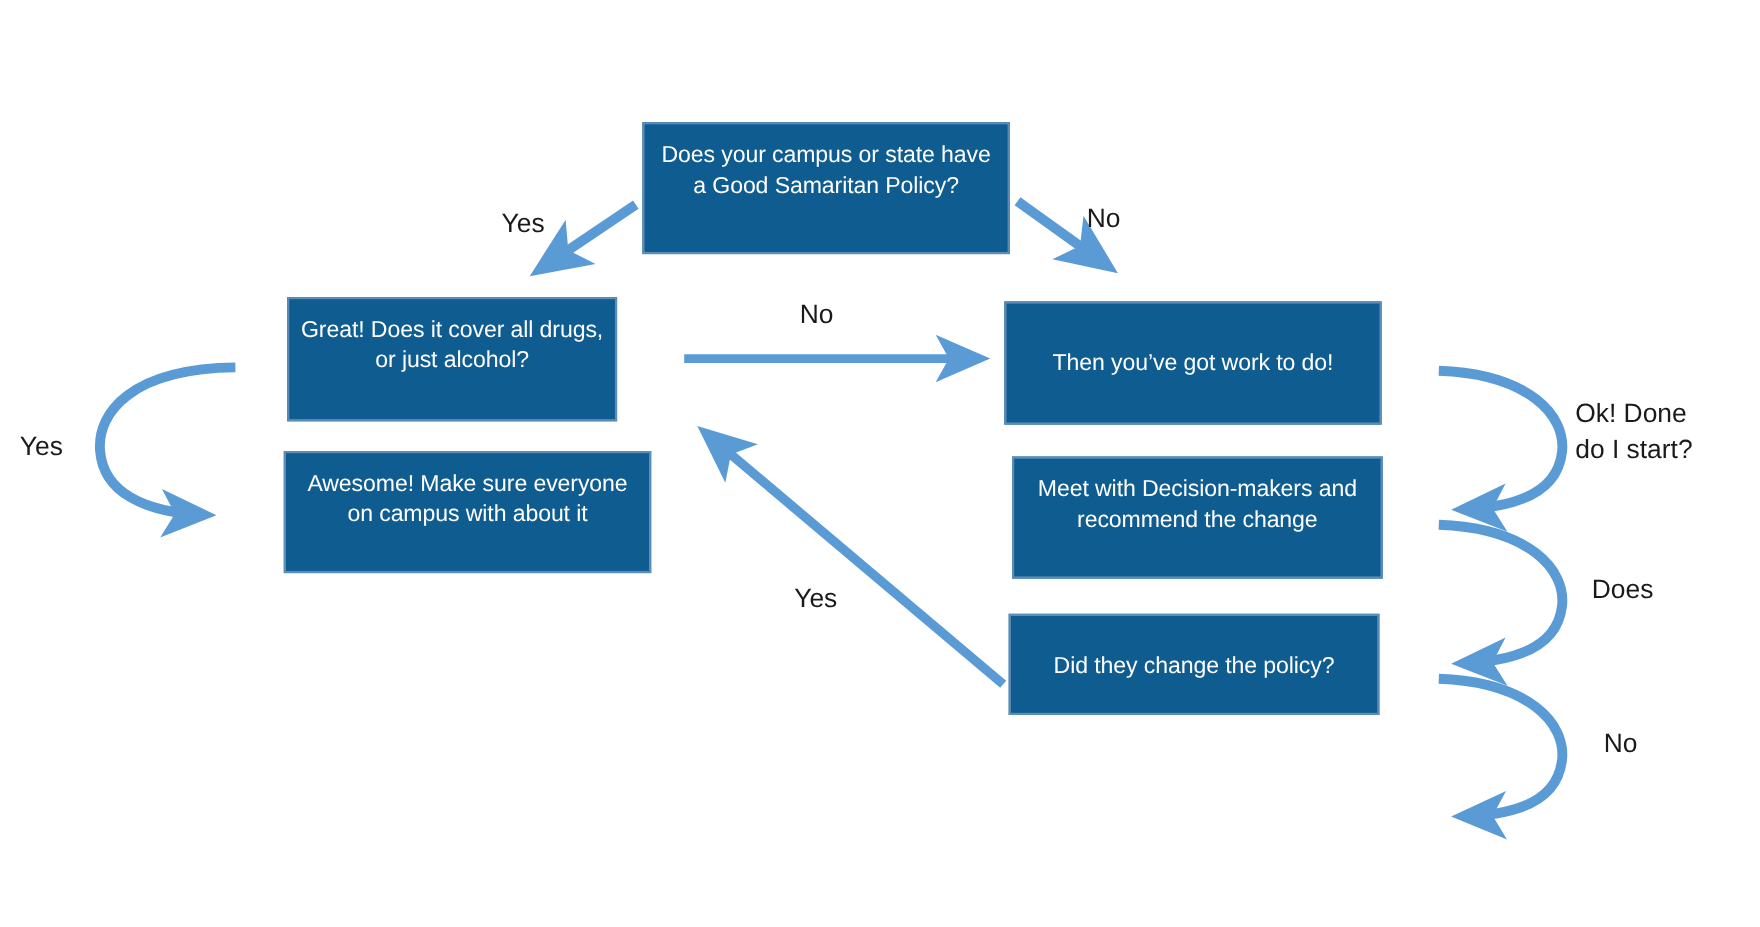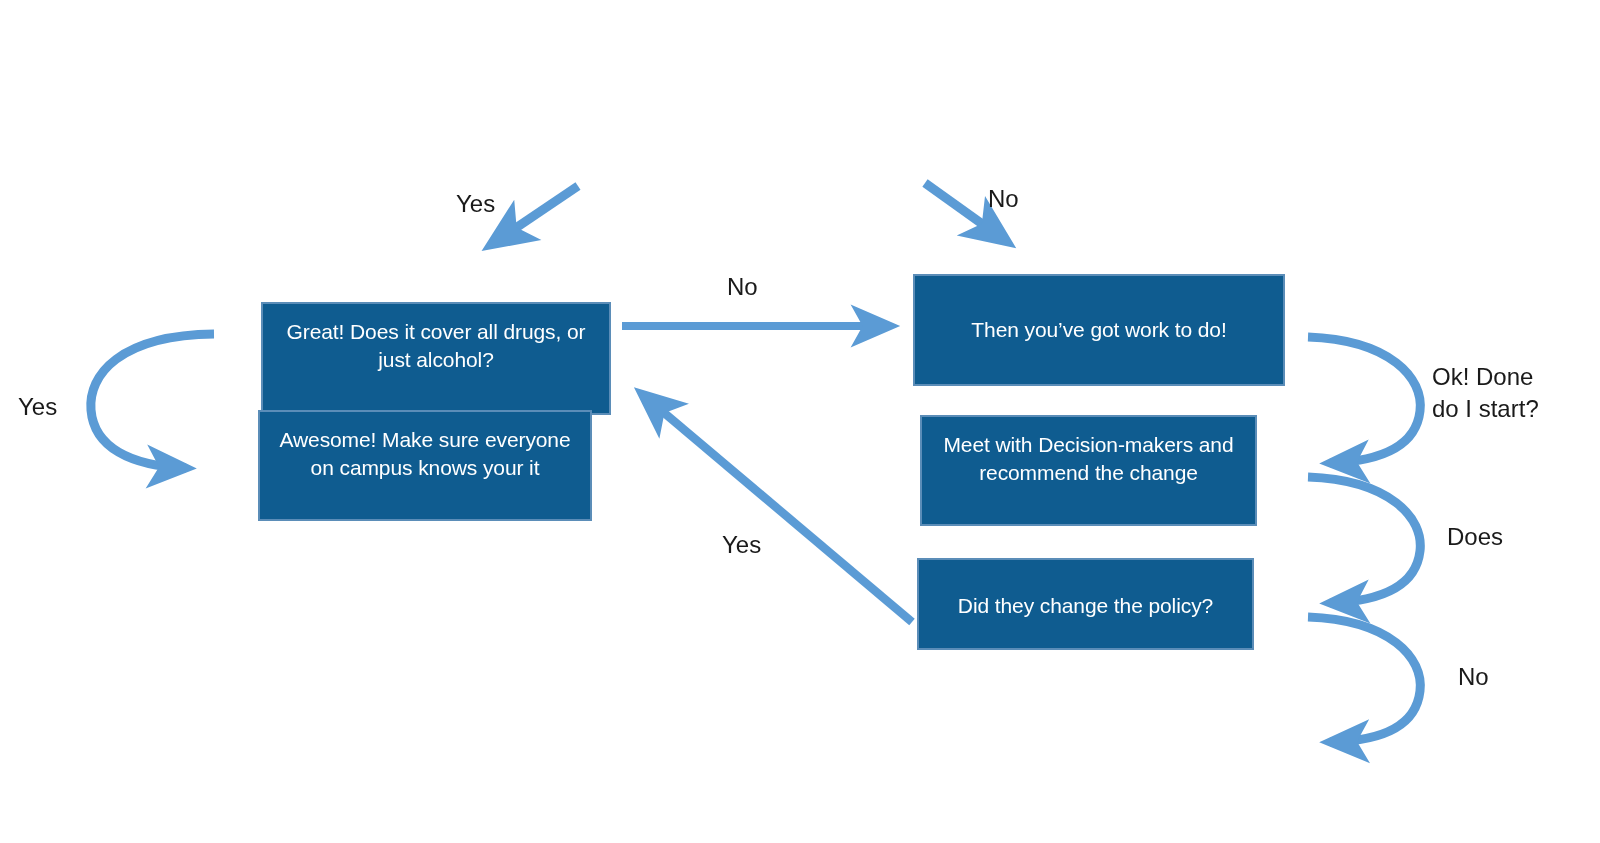--- a/index.html
+++ b/index.html
@@ -99,30 +99,33 @@
 
     <g>
       <path d="M 1308,477 C 1390,480 1424,518 1420,551 C 1416,586 1382,601 1330,603" fill="none" stroke="#5b9bd5" stroke-width="9" stroke-linecap="butt" marker-end="url(#ah2)"></path>
     </g>
 
     <g>
       <path d="M 1308,617 C 1390,620 1424,658 1420,691 C 1416,726 1382,741 1330,742" fill="none" stroke="#5b9bd5" stroke-width="9" stroke-linecap="butt" marker-end="url(#ah2)"></path>
     </g>
   </svg>
 
+  <div class="node" style="left:584px; top:111px; width:334px; height:120px;">
+    <span>Does your campus or state have a Good Samaritan Policy?</span>
+  </div>
 
-  <div class="node" style="left:261px; top:270px; width:350px; height:113px;margin-top:32px;">
+  <div class="node" style="left:261px; top:270px; width:300px; height:113px;">
     <span>Great! Does it cover all drugs, or just alcohol?</span>
   </div>
 
   <div class="node" style="left:258px; top:410px; width:334px; height:111px;">
-    <span>Awesome! Make sure everyone on campus knows your it</span>
+    <span>Awesome! Make sure everyone on campus with about it</span>
   </div>
 
-  <div class="node" style="left:913px; top:274px; width:372px; height:112px; padding-top:40px;">
+  <div class="node" style="left:913px; top:274px; width:343px; height:112px; padding-top:40px;">
     <span>Then you’ve got work to do!</span>
   </div>
 
   <div class="node" style="left:920px; top:415px; width:337px; height:111px;">
     <span>Meet with Decision-makers and recommend the change</span>
   </div>
 
   <div class="node" style="left:917px; top:558px; width:337px; height:92px; padding-top:32px;">
     <span>Did they change the policy?</span>
   </div>

